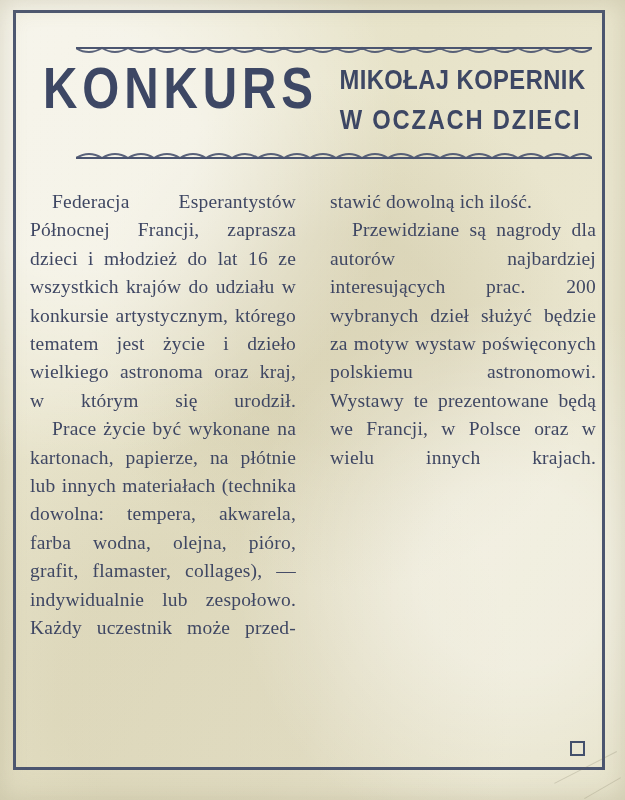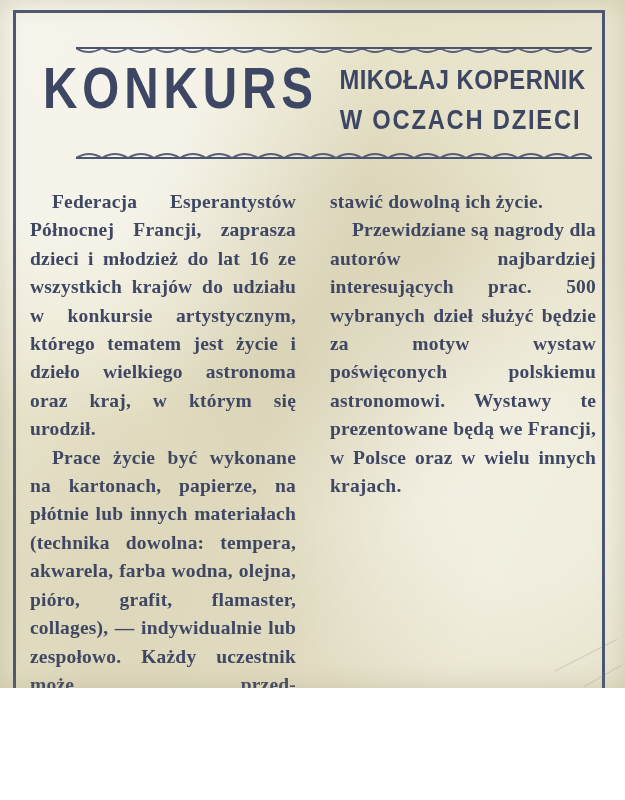--- a/index.html
+++ b/index.html
@@ -3,21 +3,21 @@
 <meta charset="utf-8">
 <style>
   html, body {
     margin: 0;
     padding: 0;
     background: #ffffff;
   }
   #page {
     position: relative;
     width: 625px;
-    height: 688px;
+    height: 800px;
     overflow: hidden;
     background: #14b8a6;
     font-family: "Liberation Serif", serif;
   }
   
   #paper-texture {
     position: absolute;
     inset: 0;
     background-image:
       radial-gradient(circle at 12% 18%, rgba(255,255,255,0.55) 0 14%, rgba(255,255,255,0) 38%),
@@ -130,21 +130,21 @@
     padding: 0 15px 0 17px;
     box-sizing: border-box;
   }
   .column {
     width: 266px;
     flex: 0 0 266px;
   }
   .column p {
     margin: 0;
     font-family: "Liberation Serif", serif;
-    font-weight: 700;
+    font-weight: 400;
     font-size: 19.5px;
     line-height: 28.4px;
     color: #3f4763;
     text-align: justify;
     text-justify: inter-word;
     letter-spacing: 0.2px;
     -webkit-hyphens: none;
     hyphens: none;
   }
   .column p.indent { text-indent: 22px; }
@@ -227,22 +227,22 @@
     </div>
 
     <div id="columns">
 
       <div class="column" id="left-column">
         <p class="indent force-justify">Federacja Esperantystów Północnej Francji, zaprasza dzieci i młodzież do lat 16 ze wszystkich krajów do udziału w konkursie artystycznym, którego tematem jest życie i dzieło wielkiego astronoma oraz kraj, w którym się urodził.</p>
         <p class="indent force-justify">Prace życie być wykonane na kartonach, papierze, na płótnie lub innych materiałach (technika dowolna: tempera, akwarela, farba wodna, olejna, pióro, grafit, flamaster, collages), — indywidualnie lub zespołowo. Każdy uczestnik może przed-</p>
       </div>
 
       <div class="column" id="right-column">
-        <p class="cont">stawić dowolną ich życie.</p>
-        <p class="indent force-justify">Przewidziane są nagrody dla autorów najbardziej interesujących prac. 500 wybranych dzieł służyć będzie za motyw wystaw poświęconych polskiemu astronomowi. Wystawy te prezentowane będą we Francji, w Polsce oraz w wielu innych krajach.</p>
+        <p class="cont">stawić dowolną ich ilość.</p>
+        <p class="indent force-justify">Przewidziane są nagrody dla autorów najbardziej interesujących prac. 200 wybranych dzieł służyć będzie za motyw wystaw poświęconych polskiemu astronomowi. Wystawy te prezentowane będą we Francji, w Polsce oraz w wielu innych krajach.</p>
       </div>
 
     </div>
 
     <div id="end-marker"></div>
 
   </div>
 
   <div class="scan-scratch" id="scratch-1"></div>
   <div class="scan-scratch" id="scratch-2"></div>

